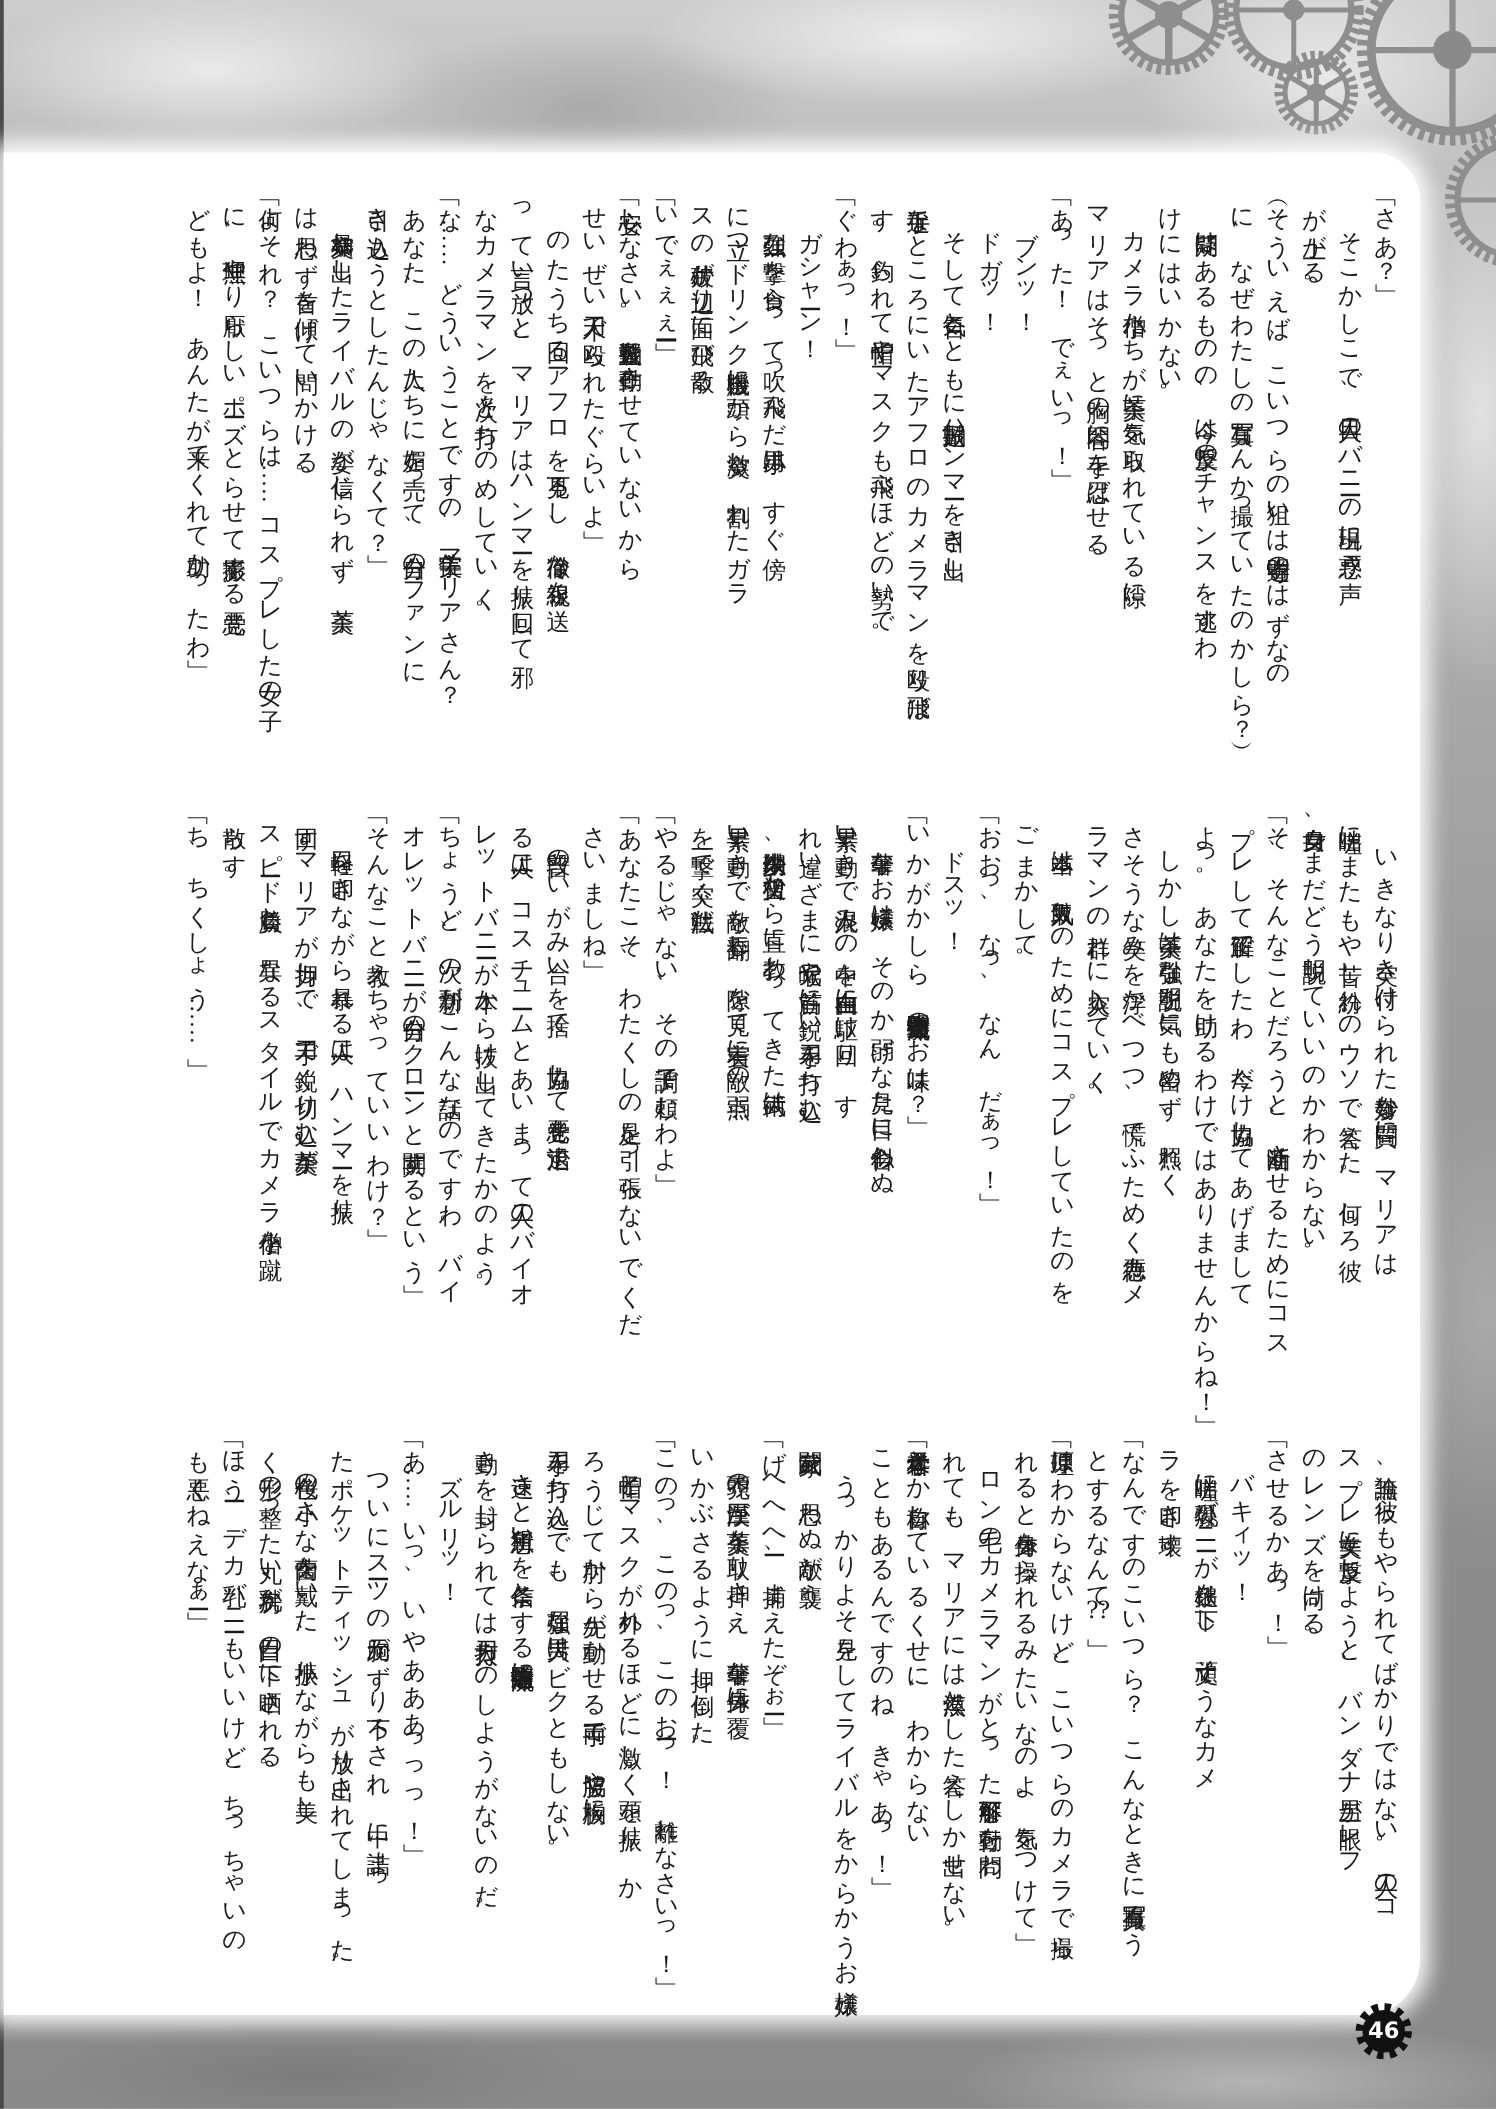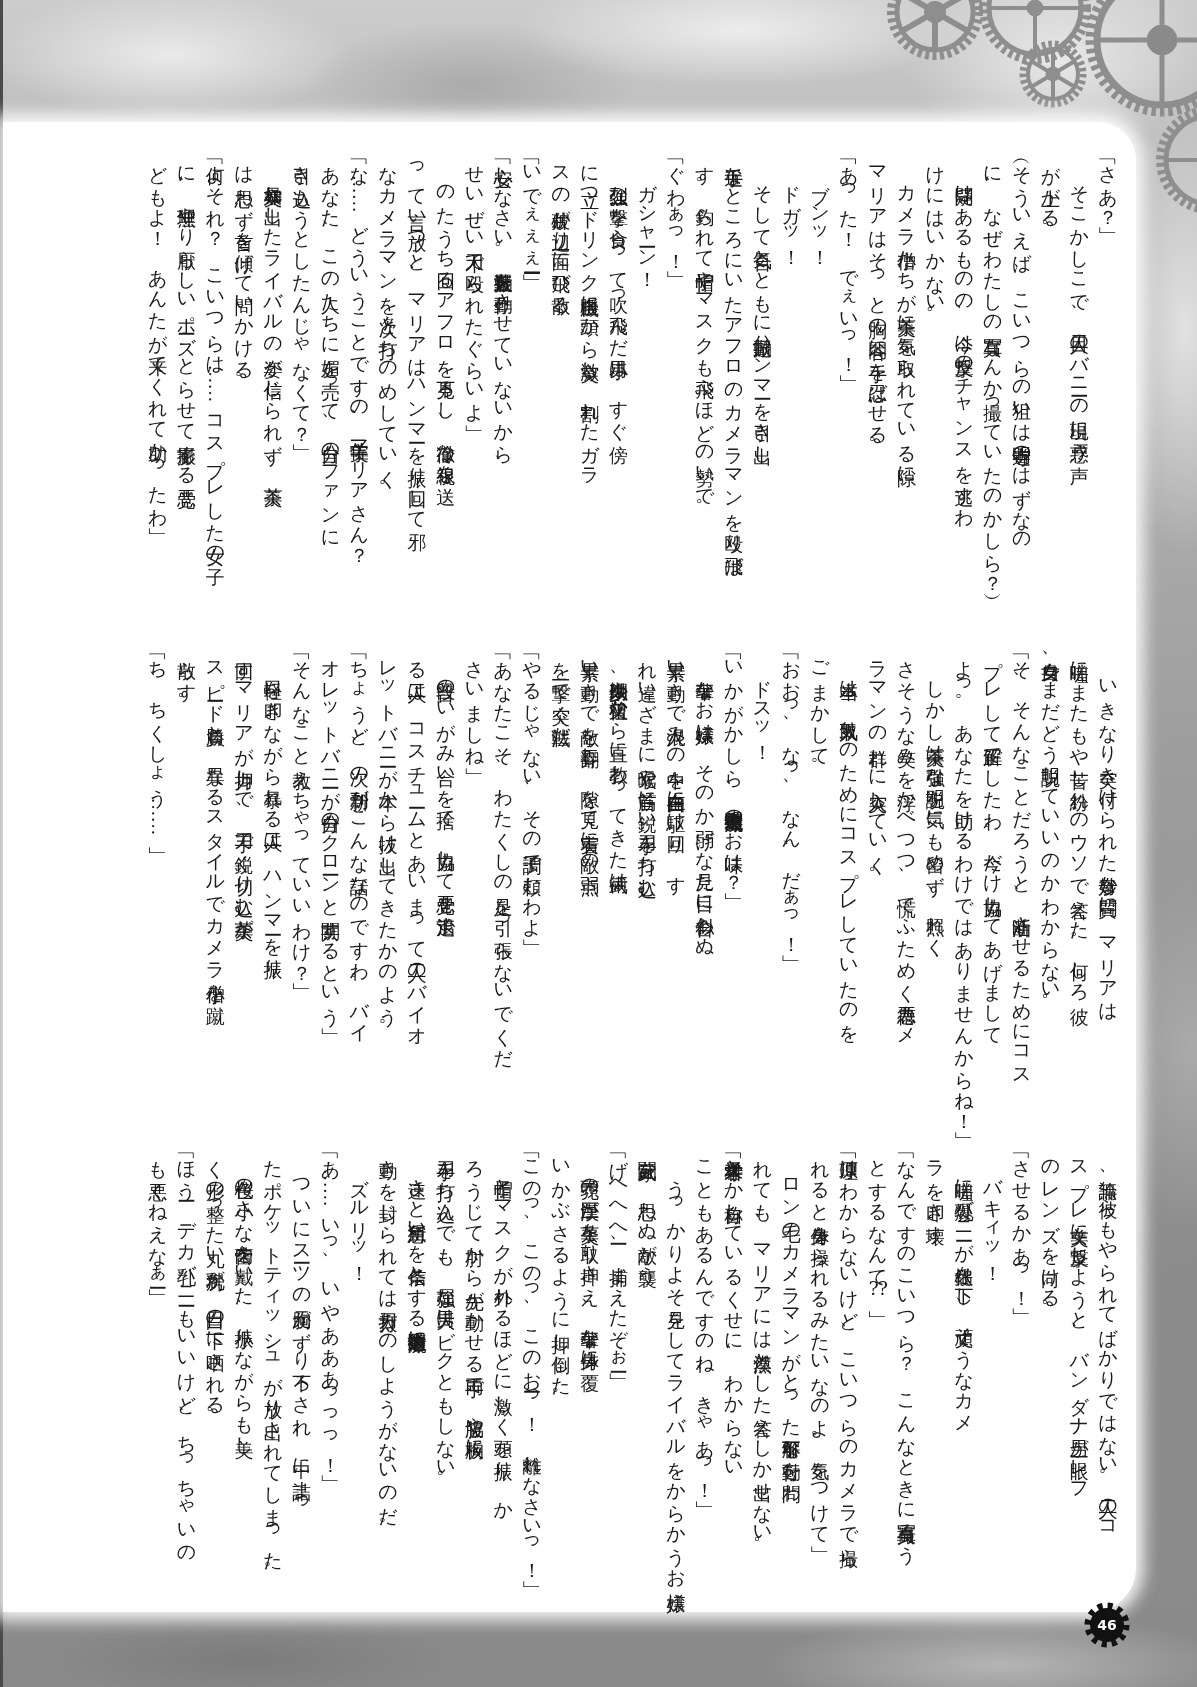--- a/index.html
+++ b/index.html
@@ -37,21 +37,21 @@
   }
   .col { white-space: nowrap; }
   .block-top { top: 153px; }
   .block-middle { top: 648px; }
   .block-bottom { top: 1147px; }
   .page-badge { position: absolute; left: 1083px; top: 1601px; width: 48px; height: 48px; }
   .page-badge svg { position: absolute; left: 0; top: 0; }
   .page-num {
     position: absolute; left: 0; top: 0; width: 48px; height: 48px;
     line-height: 48px; text-align: center; color: #ffffff;
-    font-family: "DejaVu Sans", sans-serif; font-weight: bold; font-size: 14px;
+    font-family: "DejaVu Sans", sans-serif; font-weight: bold; font-size: 18px;
   }
 </style>
 </head>
 <body>
 
 <div class="bg"></div>
 <div class="edge"></div>
 
 <svg class="gears" viewBox="0 0 1197 260" xmlns="http://www.w3.org/2000/svg">
   <g fill="none" stroke="#8e8e8e">

